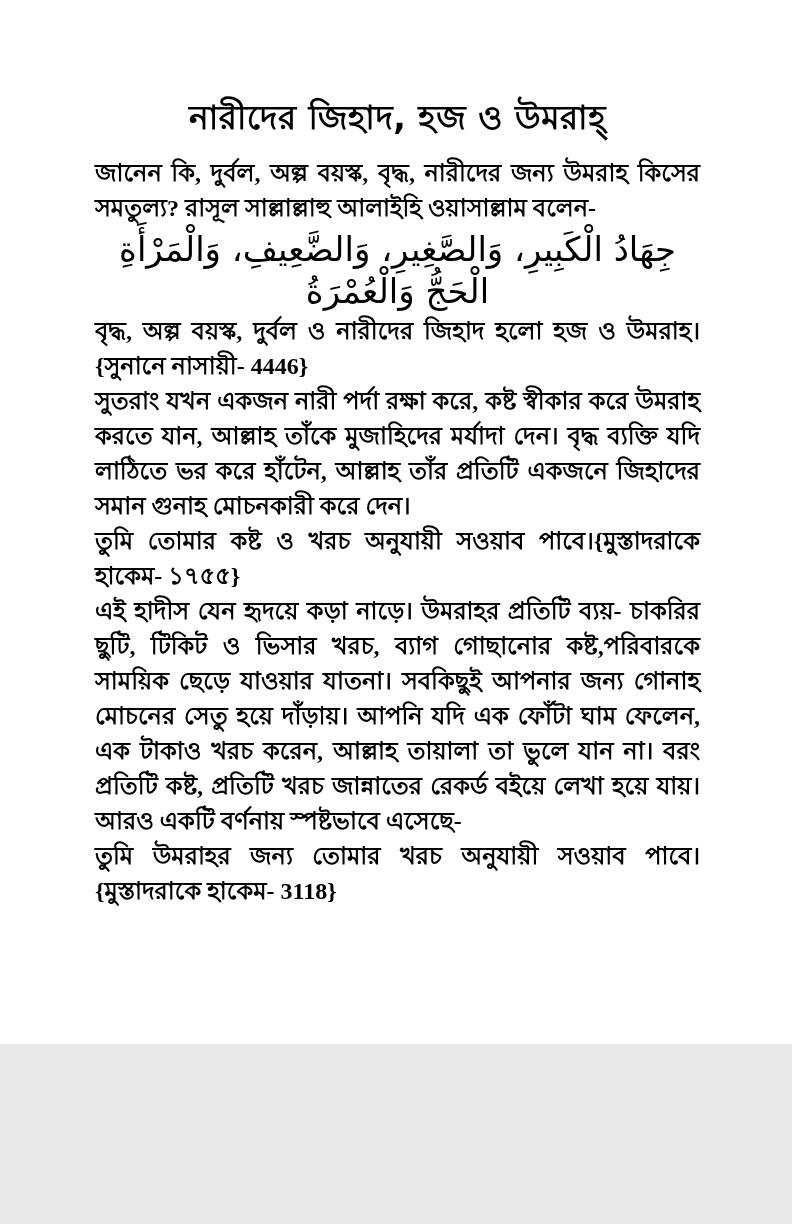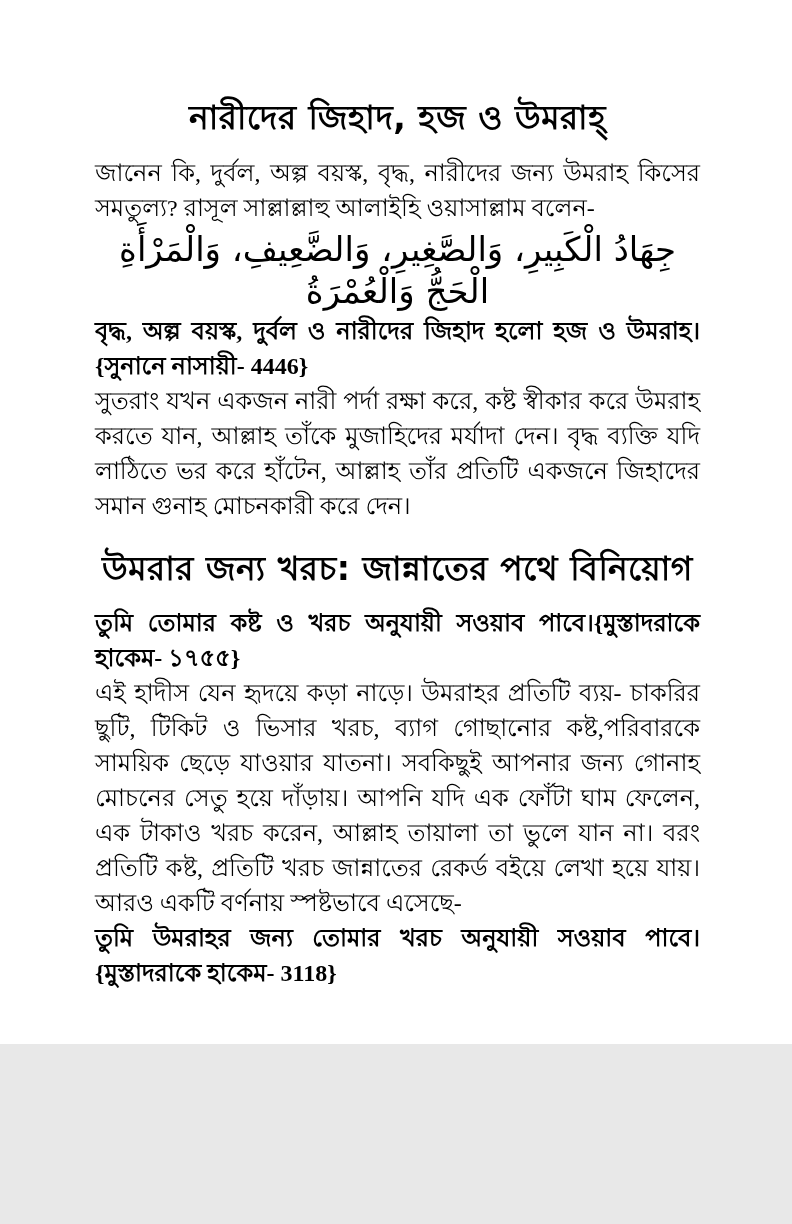--- a/index.html
+++ b/index.html
@@ -32,20 +32,21 @@
     text-align: center;
     letter-spacing: 0.5px;
   }
   .heading-1 { margin-top: 97px; margin-bottom: 18px; }
   .heading-2 { margin-top: 24px; margin-bottom: 16px; }
   .para {
     font-size: 24px;
     line-height: 35px;
     text-align: justify;
     margin: 0;
+    font-weight: bold;
   }
   .bold-para {
     font-weight: 700;
     font-size: 24px;
     line-height: 35px;
     text-align: justify;
     margin: 0;
   }
   .arabic {
     direction: rtl;
@@ -98,21 +99,20 @@
     <div class="heading heading-1">নারীদের জিহাদ, হজ ও উমরাহ্</div>
 
     <p class="para">জানেন কি, দুর্বল, অল্প বয়স্ক, বৃদ্ধ, নারীদের জন্য উমরাহ কিসের সমতুল্য? রাসূল সাল্লাল্লাহু আলাইহি ওয়াসাল্লাম বলেন-</p>
 
     <div class="arabic">جِهَادُ الْكَبِيرِ، وَالصَّغِيرِ، وَالضَّعِيفِ، وَالْمَرْأَةِ الْحَجُّ وَالْعُمْرَةُ</div>
 
     <p class="bold-para">বৃদ্ধ, অল্প বয়স্ক, দুর্বল ও নারীদের জিহাদ হলো হজ ও উমরাহ। {সুনানে নাসায়ী- 4446}</p>
 
     <p class="para">সুতরাং যখন একজন নারী পর্দা রক্ষা করে, কষ্ট স্বীকার করে উমরাহ করতে যান, আল্লাহ তাঁকে মুজাহিদের মর্যাদা দেন। বৃদ্ধ ব্যক্তি যদি লাঠিতে ভর করে হাঁটেন, আল্লাহ তাঁর প্রতিটি একজনে জিহাদের সমান গুনাহ মোচনকারী করে দেন।</p>
 
-    <div class="heading heading-2">উমরার জন্য খরচ: জান্নাতের পথে বিনিয়োগ</div>
 
 
 
     <p class="bold-para">তুমি তোমার কষ্ট ও খরচ অনুযায়ী সওয়াব পাবে।{মুস্তাদরাকে হাকেম- ১৭৫৫}</p>
 
     <p class="para">এই হাদীস যেন হৃদয়ে কড়া নাড়ে। উমরাহর প্রতিটি ব্যয়- চাকরির ছুটি, টিকিট ও ভিসার খরচ, ব্যাগ গোছানোর কষ্ট,পরিবারকে সাময়িক ছেড়ে যাওয়ার যাতনা। সবকিছুই আপনার জন্য গোনাহ মোচনের সেতু হয়ে দাঁড়ায়। আপনি যদি এক ফোঁটা ঘাম ফেলেন, এক টাকাও খরচ করেন, আল্লাহ তায়ালা তা ভুলে যান না। বরং প্রতিটি কষ্ট, প্রতিটি খরচ জান্নাতের রেকর্ড বইয়ে লেখা হয়ে যায়। আরও একটি বর্ণনায় স্পষ্টভাবে এসেছে-</p>
 
 
     <p class="bold-para">তুমি উমরাহর জন্য তোমার খরচ অনুযায়ী সওয়াব পাবে।{মুস্তাদরাকে হাকেম- 3118}</p>
 

